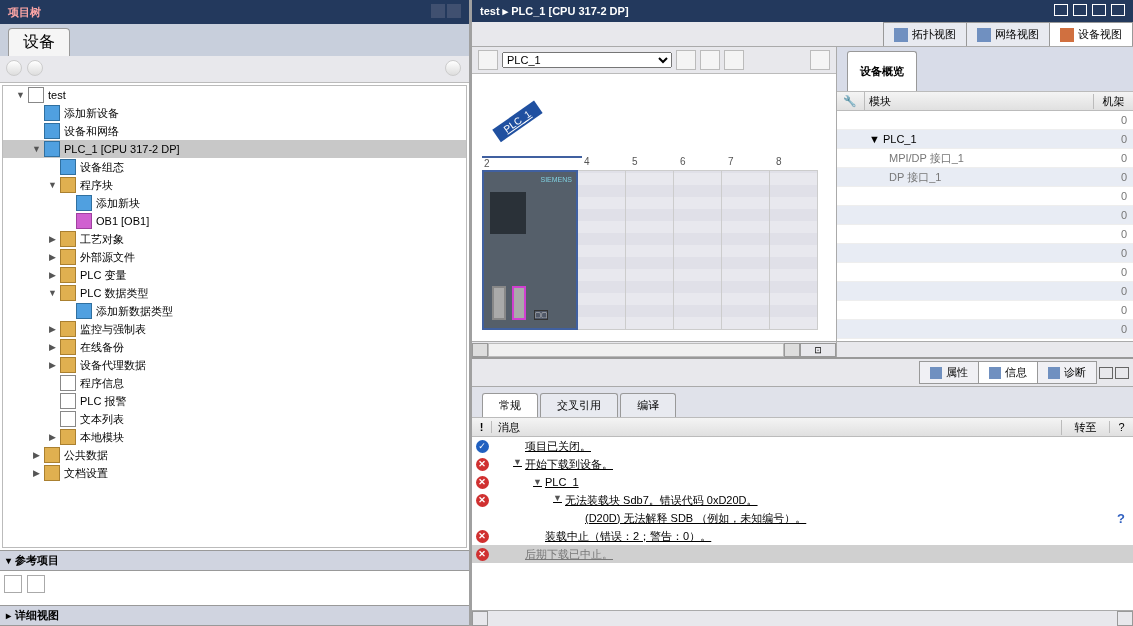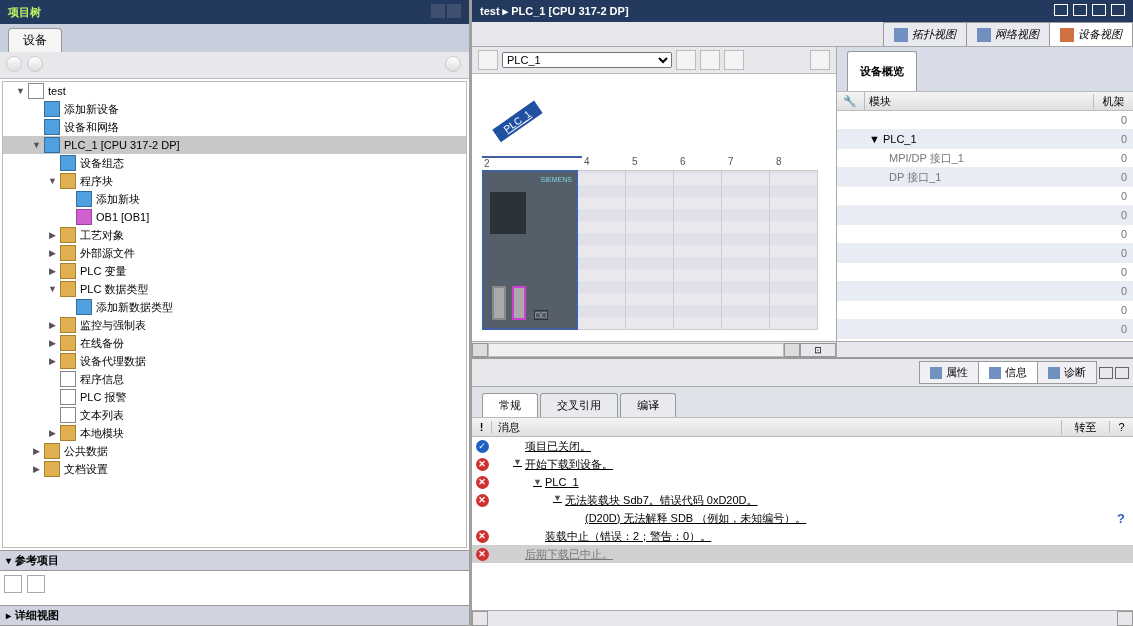--- a/index.html
+++ b/index.html
@@ -1,23 +1,23 @@
 <!DOCTYPE html>
 <html><head>
 <meta charset="utf-8">
 <style>
 * { box-sizing: border-box; margin: 0; padding: 0; font-family: Tahoma, sans-serif; font-size: 11px; }
 body { width: 1133px; height: 626px; display: flex; overflow: hidden; background: #fff; }
 
 
 .left-panel { width: 472px; height: 626px; display: flex; flex-direction: column; border-right: 3px solid #a0a0a0; }
-.panel-title { background: #23395d; color: #bef264; padding: 4px 8px; font-size: 13px; font-weight: bold; display: flex; justify-content: space-between; align-items: center; text-align: center; }
+.panel-title { background: #23395d; color: #fca5a5; padding: 4px 8px; font-size: 13px; font-weight: bold; display: flex; justify-content: space-between; align-items: center; text-align: center; }
 .panel-title .ctrls span { display: inline-block; width: 14px; height: 14px; margin-left: 2px; }
 .devtab-bar { background: #c8cfdc; padding: 4px 0 0 8px; }
-.devtab { display: inline-block; background: #f5f5f5; border: 1px solid #999; border-bottom: none; border-radius: 4px 4px 0 0; padding: 3px 14px; font-size: 12px; }
+.devtab { display: inline-block; background: #f5f5f5; border: 1px solid #999; border-bottom: none; border-radius: 4px 4px 0 0; padding: 3px 14px; font-size: 16px; }
 .toolbar-l { background: #e8e8ec; padding: 4px 6px; border-bottom: 1px solid #bbb; display: flex; justify-content: space-between; align-items: center; }
 .toolbar-l .btns span { display: inline-block; width: 16px; height: 16px; border: 1px solid #ccc; border-radius: 8px; background: linear-gradient(#fff,#ddd); margin-right: 2px; }
 .tree { flex: 1; overflow: auto; background: #fff; border: 1px solid #bbb; margin: 2px; }
 .tree-row { display: flex; align-items: center; height: 18px; padding-left: 4px; cursor: default; white-space: nowrap; }
 .tree-row.sel { background: #c8c8c8; }
 .indent { display: inline-block; }
 .exp { width: 11px; height: 11px; display: inline-flex; align-items: center; justify-content: center; color: #555; font-size: 9px; margin-right: 2px; }
 .ico { width: 16px; height: 16px; display: inline-block; margin-right: 4px; }
 .ico-fold { background: #e0b050; border: 1px solid #aa8030; }
 .ico-dev { background: #50a0e0; border: 1px solid #3070a0; }
@@ -26,21 +26,21 @@
 .pane-head { background: #d0d4e0; border-top: 1px solid #999; border-bottom: 1px solid #999; padding: 2px 6px; font-size: 12px; font-weight: bold; display: flex; align-items: center; }
 .pane-head .exp2 { margin-right: 4px; font-size: 10px; }
 .ref-body { height: 34px; padding: 4px; }
 .ref-body span { display: inline-block; width: 18px; height: 18px; border: 1px solid #aaa; margin-right: 2px; }
 
 
 .right-panel { flex: 1; display: flex; flex-direction: column; }
 .r-title { background: #23395d; color: #fff; font-weight: bold; font-size: 12px; padding: 4px 8px; display: flex; justify-content: space-between; align-items: center; }
 .r-title .wbtns span { display: inline-block; width: 14px; height: 12px; border: 1px solid #fff; margin-left: 2px; }
 .viewtabs { background: #e8e8ec; display: flex; justify-content: flex-end; border-bottom: 1px solid #aaa; }
-.viewtab { padding: 4px 10px; border: 1px solid #999; border-bottom: none; background: #e8eaf0; margin-left: -1px; display: flex; align-items: center; gap: 4px; font-style: italic; }
+.viewtab { padding: 4px 10px; border: 1px solid #999; border-bottom: none; background: #e8eaf0; margin-left: -1px; display: flex; align-items: center; gap: 4px; }
 .viewtab.active { background: #fff; }
 .viewtab .vi { width: 14px; height: 14px; background: #7090c0; display: inline-block; }
 .viewtab.active .vi { background: #d07040; }
 
 .r-mid { display: flex; height: 310px; }
 .editor-area { flex: 1; display: flex; flex-direction: column; border-right: 1px solid #aaa; }
 .ed-tb { background: #e8e8ec; padding: 3px 6px; border-bottom: 1px solid #bbb; display: flex; align-items: center; gap: 4px; }
 .ed-tb .tbi { width: 20px; height: 20px; border: 1px solid #bbb; background: #f4f4f4; display: inline-block; }
 .ed-tb select { width: 170px; font-size: 11px; }
 .rack-view { flex: 1; background: #fff; position: relative; overflow: hidden; }

